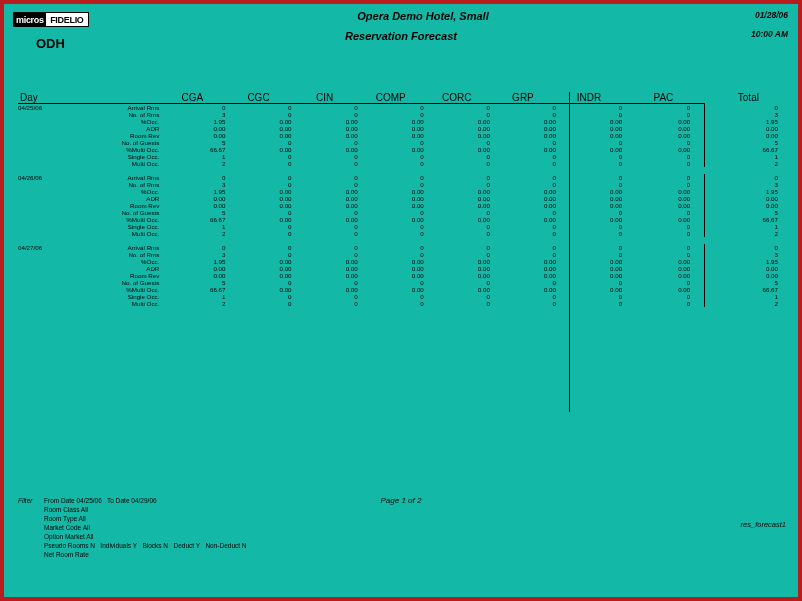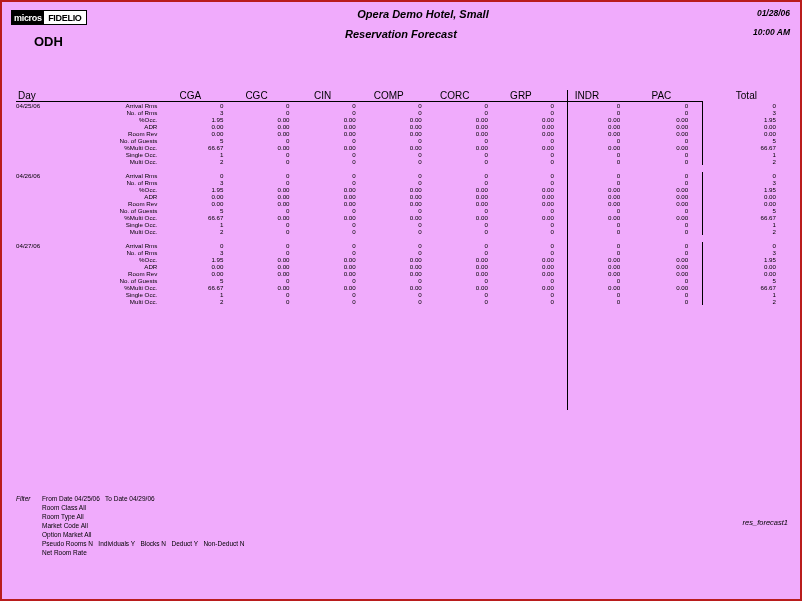--- a/index.html
+++ b/index.html
@@ -8,22 +8,22 @@
     background: #ffffff;
   }
   body {
     font-family: "Liberation Sans", sans-serif;
   }
   .page {
     position: relative;
     width: 802px;
     height: 601px;
     box-sizing: border-box;
-    border: 2px solid #b91c1c;
-    background: #f0abfc;
+    border: 4px solid #b91c1c;
+    background: #14b8a6;
     overflow: hidden;
   }
   
   .logo {
     position: absolute;
     left: 9px;
     top: 8px;
     width: 76px;
     height: 15px;
     border: 1px solid #000;
@@ -622,15 +622,16 @@
 
   <div class="footer-filter">
     <div class="frow"><span class="ftitle">Filter</span><span>From Date 04/25/06   To Date 04/29/06</span></div>
     <div class="frow"><span class="indent"></span><span>Room Class All</span></div>
     <div class="frow"><span class="indent"></span><span>Room Type All</span></div>
     <div class="frow"><span class="indent"></span><span>Market Code All</span></div>
     <div class="frow"><span class="indent"></span><span>Option Market All</span></div>
     <div class="frow"><span class="indent"></span><span>Pseudo Rooms N   Individuals Y   Blocks N   Deduct Y   Non-Deduct N</span></div>
     <div class="frow"><span class="indent"></span><span>Net Room Rate</span></div>
   </div>
+  <div class="page-num">Page 1 of 2</div>
   <div class="report-id">res_forecast1</div>
 
 </div>
 
 </body></html>

